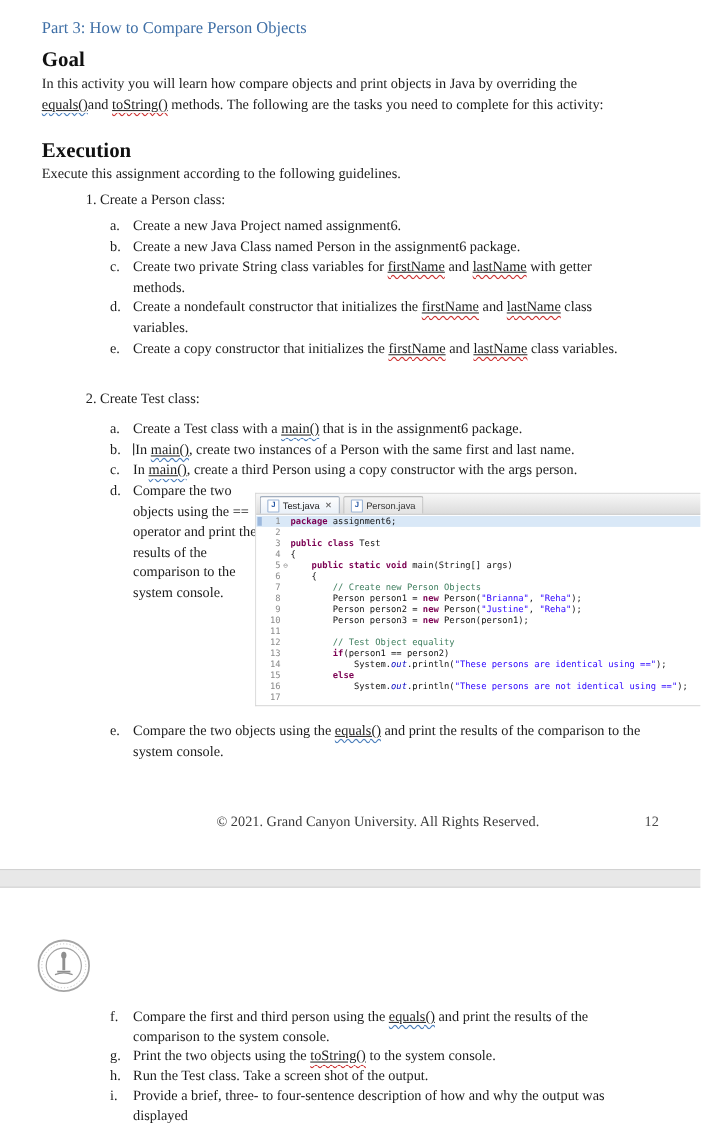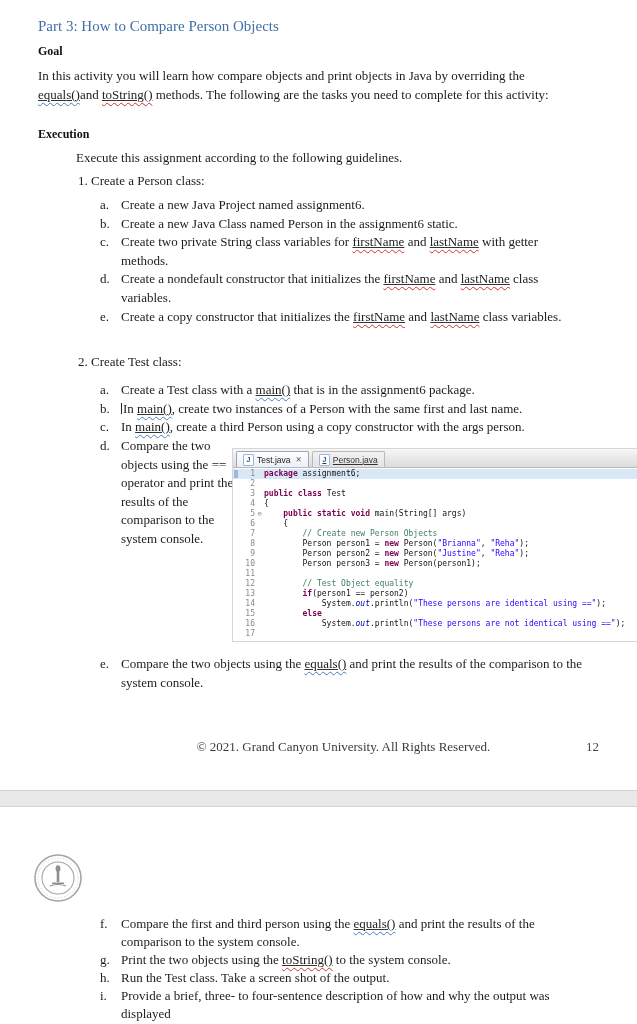--- a/index.html
+++ b/index.html
@@ -2,25 +2,25 @@
 <html><head>
 <meta charset="utf-8">
 <style>
   html,body{margin:0;padding:0;background:#fff;}
   .canvas{position:relative;width:637px;height:1024px;background:#ffffff;overflow:hidden;
           font-family:"Liberation Serif",serif;color:#1c1c1c;border-radius:22px;}
   .abs{position:absolute;}
 
   
   #doc-title{left:38px;top:18px;font-size:15px;color:#3f6fa6;}
-  .h2{font-size:12px;font-weight:bold;color:#111;}
+  .h2{font-size:19px;font-weight:bold;color:#111;}
   #goal-h{left:38px;top:44px;}
   #goal-p{left:38px;top:67px;width:524px;font-size:13px;line-height:18.5px;}
   #exec-h{left:38px;top:127px;}
-  #exec-p{left:38px;top:150px;font-size:13px;margin-left:38px;}
+  #exec-p{left:38px;top:150px;font-size:13px;}
   .list-title{font-size:13px;}
   #t1-title{left:78px;top:173px;}
   #t1-list{left:100px;top:196px;width:486px;}
   #t2-title{left:78px;top:354px;}
   #t2-list{left:100px;top:381px;width:488px;}
   #item-d{left:100px;top:437px;width:134px;}
   #item-e{left:100px;top:655px;width:486px;}
   #p2-list{left:100px;top:915px;width:486px;}
 
   .li{display:flex;font-size:13px;line-height:18.6px;}
@@ -53,21 +53,21 @@
   
   #editor{left:232px;top:448px;width:405px;font-family:"DejaVu Sans Mono",monospace;
           border:1px solid #d6d6d6;border-right:none;box-sizing:border-box;background:#fff;}
   #tabbar{height:19px;background:linear-gradient(#f7f7f7,#dcdcdc);border-bottom:1px solid #b8b8b8;
           display:flex;align-items:flex-end;padding-left:3px;box-sizing:border-box;}
   .tab{display:flex;align-items:center;gap:3px;height:16px;padding:0 6px;
        font-family:"Liberation Sans",sans-serif;font-size:8.5px;color:#222;box-sizing:border-box;}
   .tab.active{background:linear-gradient(#fefefe,#e9f0f8);border:1px solid #9aa7b8;border-bottom:none;
               border-radius:2px 2px 0 0;margin-top:42px;}
   .tab.inactive{background:linear-gradient(#f2f2f2,#e3e3e3);border:1px solid #b9b9b9;border-bottom:none;
-                margin-left:3px;border-radius:2px 2px 0 0;color:#333;text-decoration:underline;}
+                margin-left:3px;border-radius:2px 2px 0 0;color:#333;}
   .jicon{display:inline-block;width:9px;height:10px;background:#fff;border:1px solid #9db6d6;
          color:#2456a4;font-size:7px;font-weight:bold;line-height:9px;text-align:center;border-radius:1px;flex:none;}
   .tclose{font-size:7.5px;color:#555;margin-left:2px;}
 
   #codearea{position:relative;background:#fff;padding:1px 0 2px 0;}
   .cl{display:flex;height:10px;line-height:10px;font-size:8px;white-space:pre;}
   .cl.hl{background:#d9e8f7;}
   .ln{width:16px;text-align:right;color:#8a8a8a;flex:none;padding-left:6px;}
   .fold{width:9px;color:#8a8a8a;flex:none;font-size:7px;text-align:center;}
   .codetext{flex:1;color:#111;}
@@ -91,21 +91,21 @@
   <div class="abs" id="exec-p">Execute this assignment according to the following guidelines.</div>
 
   <div class="abs list-title" id="t1-title">1. Create a Person class:</div>
   <div class="abs" id="t1-list">
       <div class="li">
         <span class="lbl">a.</span>
         <div class="txt"><span>Create a new Java Project named assignment6.</span></div>
       </div>
       <div class="li">
         <span class="lbl">b.</span>
-        <div class="txt"><span>Create a new Java Class named Person in the assignment6 static.</span></div>
+        <div class="txt"><span>Create a new Java Class named Person in the assignment6 package.</span></div>
       </div>
       <div class="li">
         <span class="lbl">c.</span>
         <div class="txt"><span>Create two private String class variables for </span><span class="u wr"><span class="w">firstName</span></span><span> and </span><span class="u wr"><span class="w">lastName</span></span><span> with getter methods.</span></div>
       </div>
       <div class="li">
         <span class="lbl">d.</span>
         <div class="txt"><span>Create a nondefault constructor that initializes the </span><span class="u wr"><span class="w">firstName</span></span><span> and </span><span class="u wr"><span class="w">lastName</span></span><span> class variables.</span></div>
       </div>
       <div class="li">

